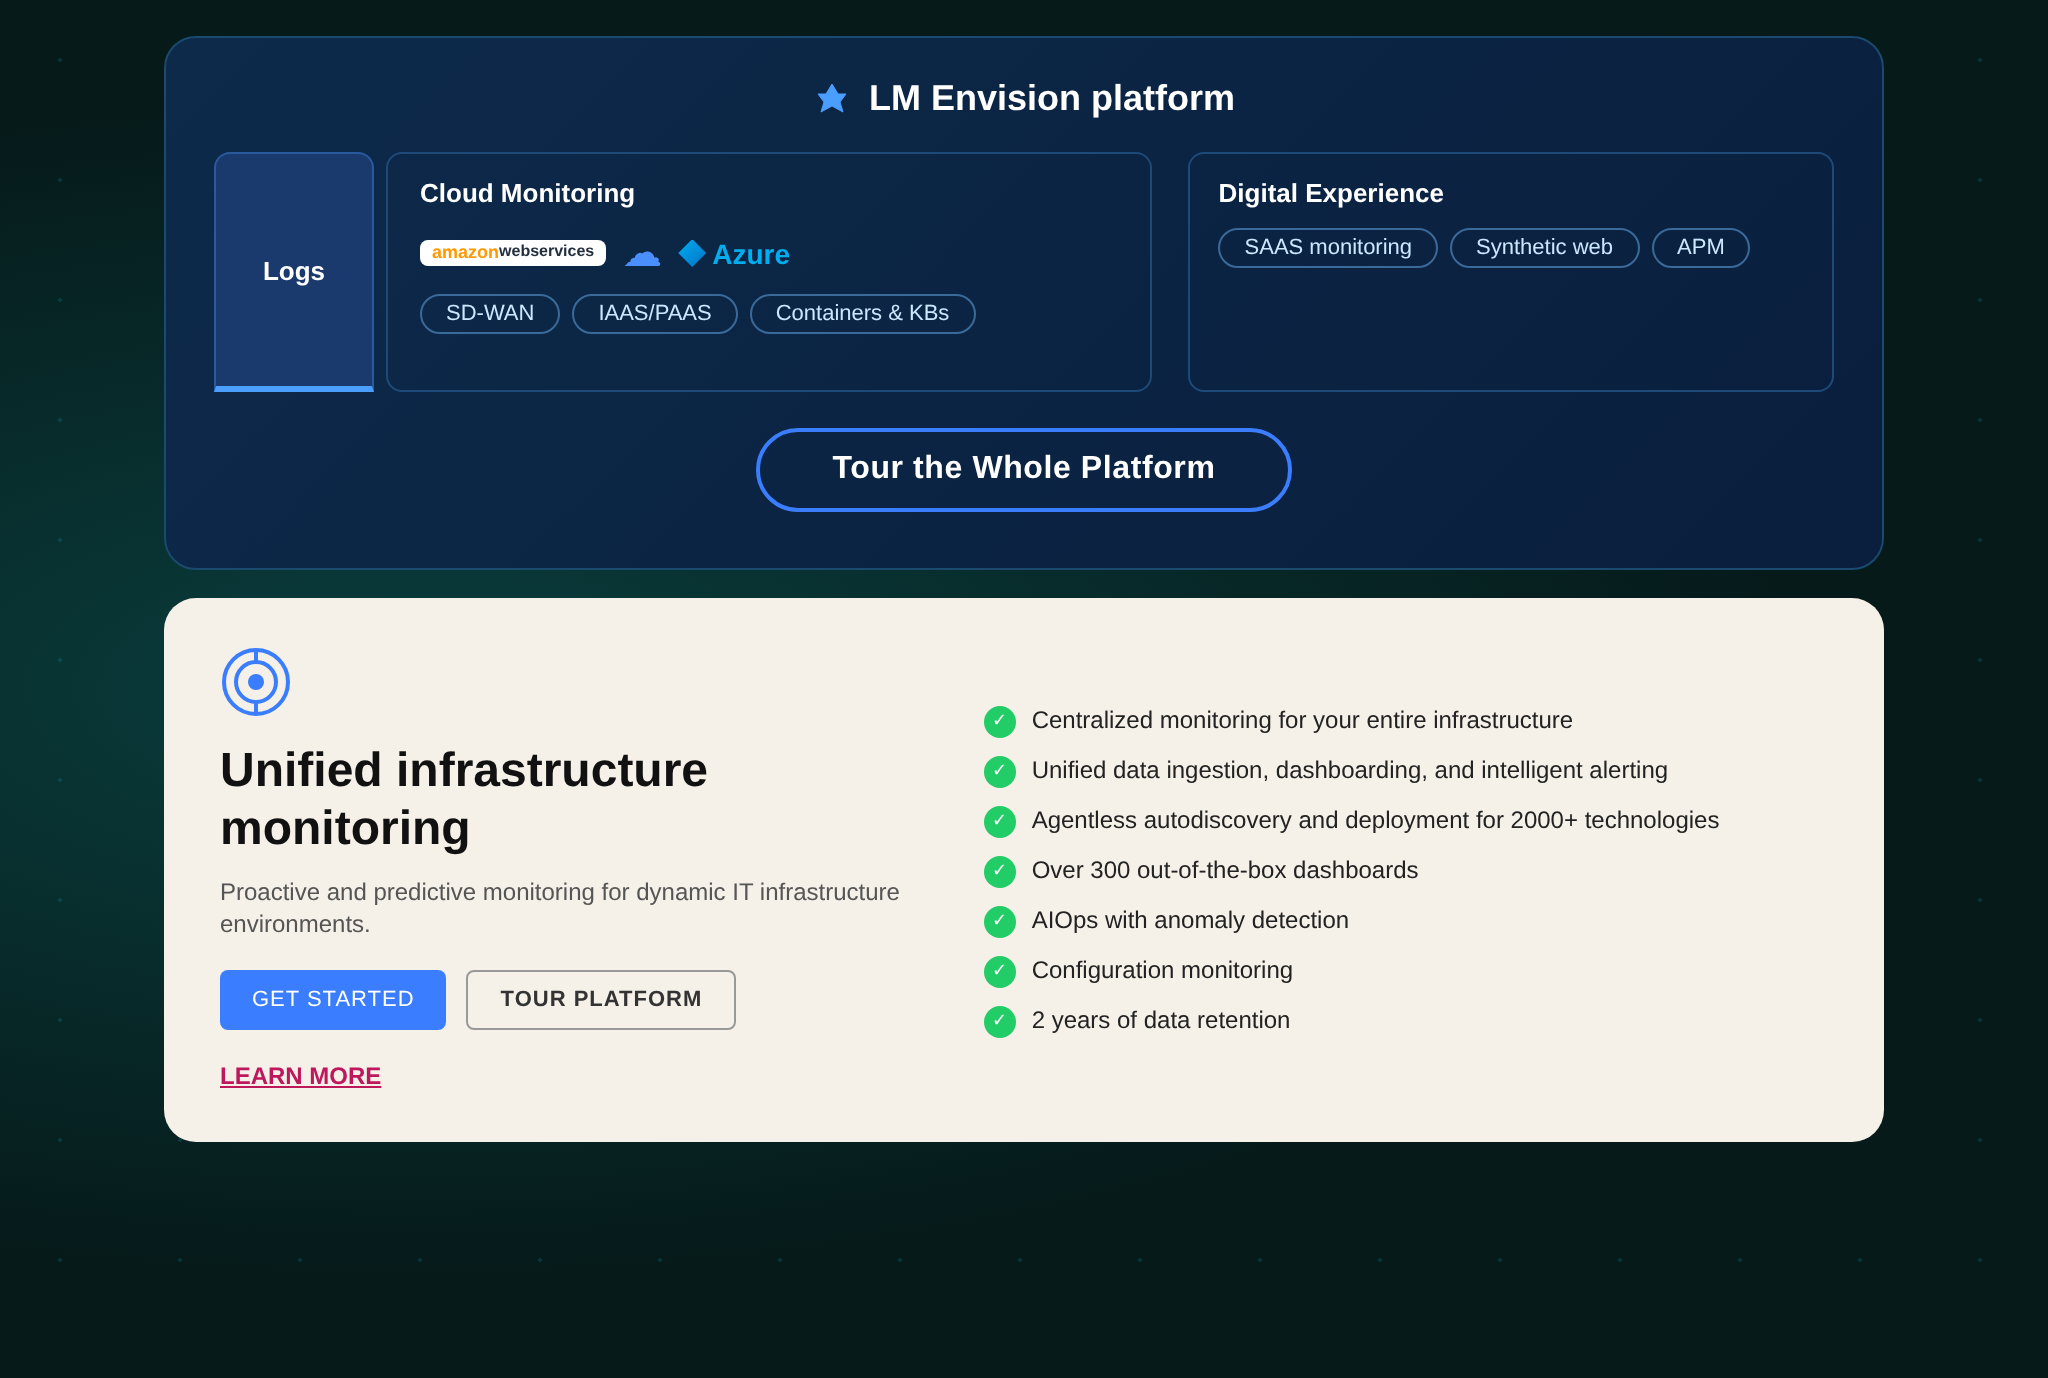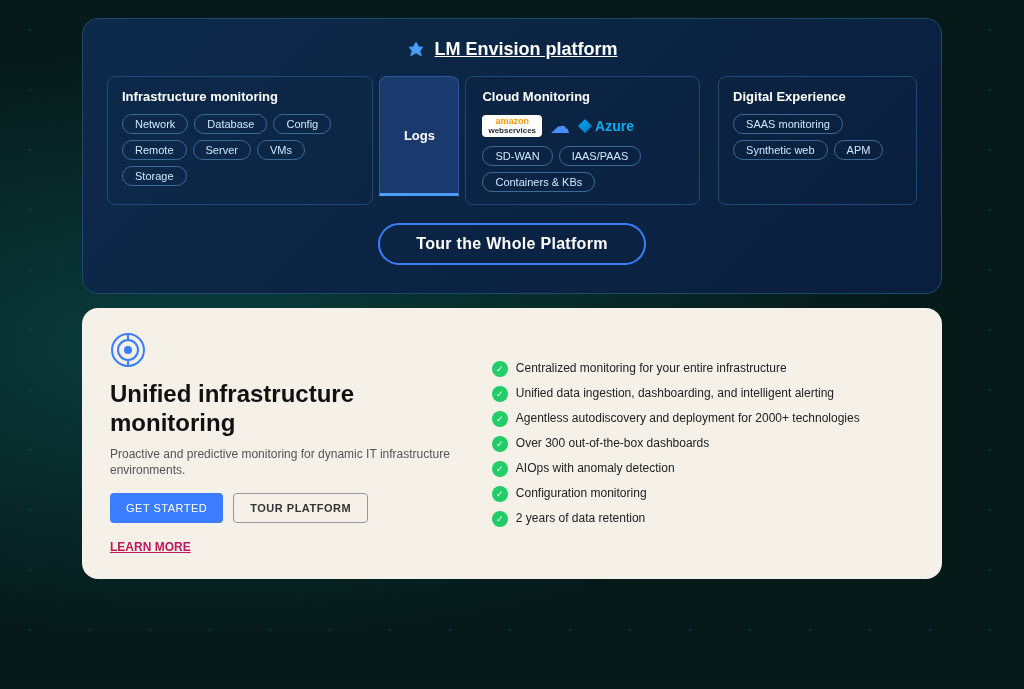--- a/index.html
+++ b/index.html
@@ -55,21 +55,20 @@
     .platform-title {
       text-align: center;
       color: #fff;
       font-size: 18px;
       font-weight: 600;
       margin-bottom: 16px;
       display: flex;
       align-items: center;
       justify-content: center;
       gap: 8px;
-      text-decoration: underline;
     }
 
     .platform-title-icon {
       width: 20px;
       height: 20px;
       display: inline-block;
     }
 
     
     .sections-row {
@@ -155,22 +154,21 @@
     }
 
     .aws-logo {
       background: #fff;
       border-radius: 4px;
       padding: 2px 6px;
       font-size: 8px;
       font-weight: 700;
       color: #232f3e;
       display: flex;
-      flex-direction: column;
-      align-items: center;
+      flex-direction: row;
       line-height: 1.1;
     }
 
     .aws-logo span { font-size: 9px; color: #ff9900; }
 
     .cloud-icon {
       font-size: 20px;
       color: #4a8fff;
     }
 
@@ -321,32 +319,20 @@
   <div class="platform-card">
     <div class="platform-title">
       <svg class="platform-title-icon" viewBox="0 0 20 20" fill="none">
         <path d="M10 2L13 7H17L14 11L15.5 16L10 13L4.5 16L6 11L3 7H7L10 2Z" fill="#4a9eff" stroke="#4a9eff" stroke-width="0.5"></path>
       </svg>
       <span>LM Envision platform</span>
     </div>
 
     <div class="sections-row">
 
-      <div class="section-box infra">
-        <div class="section-heading">Infrastructure monitoring</div>
-        <div class="tags-grid">
-          <span class="tag-pill">Network</span>
-          <span class="tag-pill">Database</span>
-          <span class="tag-pill">Config</span>
-          <span class="tag-pill">Remote</span>
-          <span class="tag-pill">Server</span>
-          <span class="tag-pill">VMs</span>
-          <span class="tag-pill">Storage</span>
-        </div>
-      </div>
 
       <div class="section-box logs-tab">
         <span class="logs-label">Logs</span>
       </div>
 
       <div class="section-box cloud">
         <div class="section-heading">Cloud Monitoring</div>
         <div class="cloud-logos">
           <div class="aws-logo">
             <span>amazon</span>

